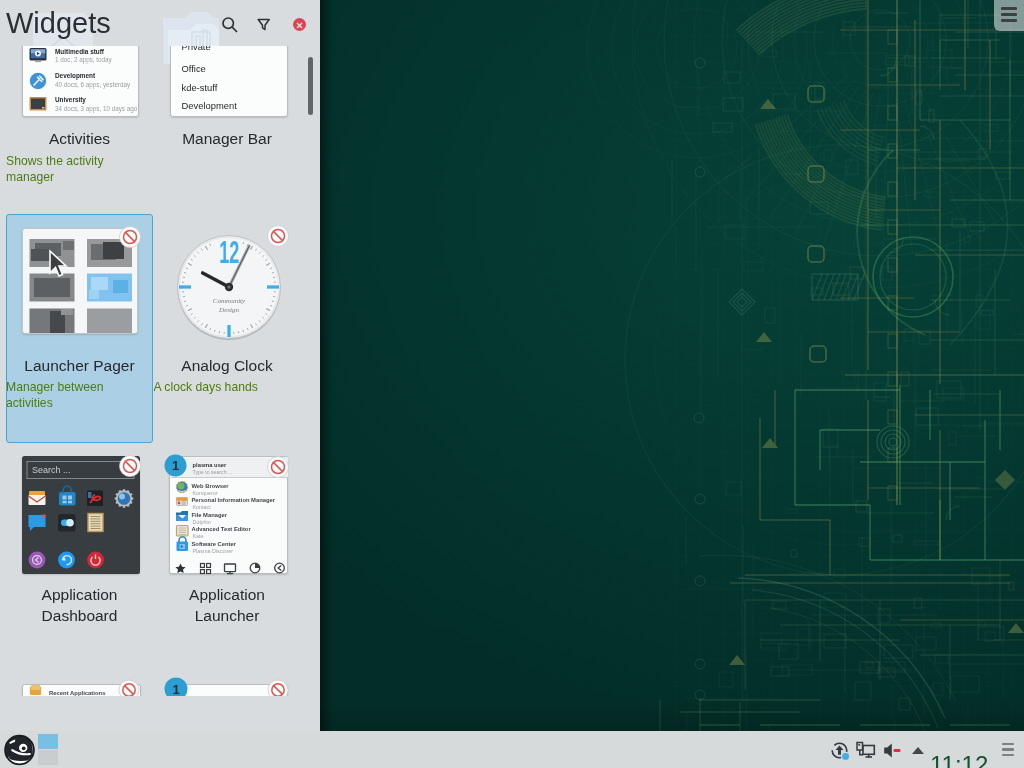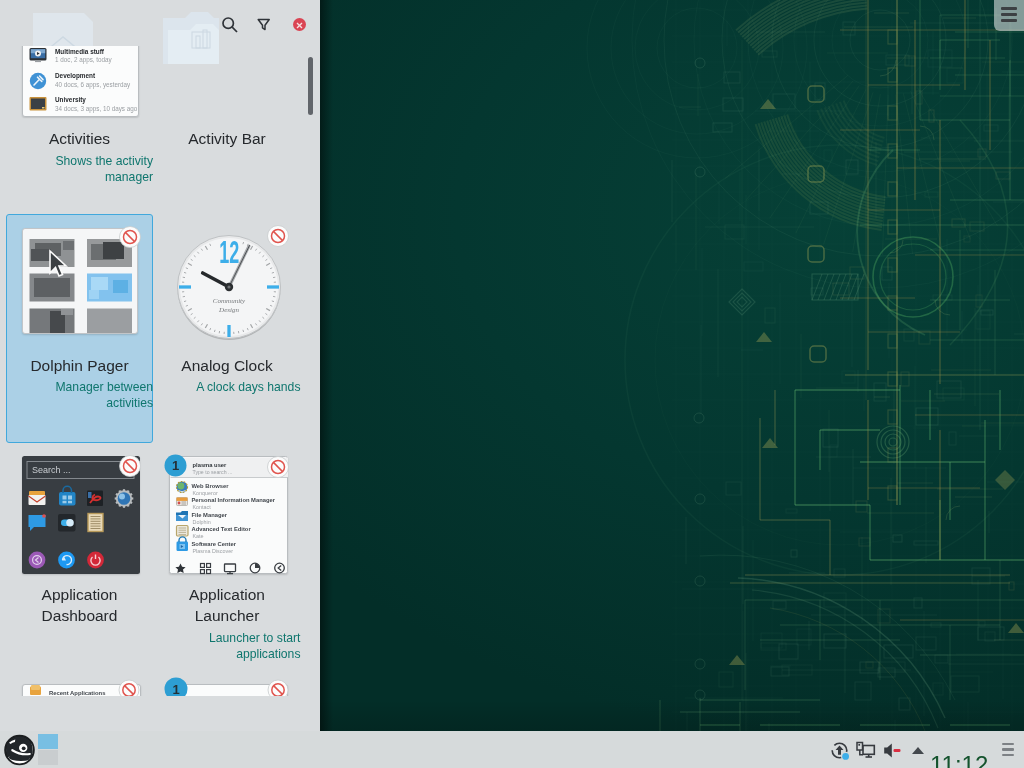--- a/index.html
+++ b/index.html
@@ -9,21 +9,21 @@
 .panel{position:absolute;left:0;top:0;width:320px;height:731px;background:#d9dcde}
 .pov{position:absolute;left:0;top:0;z-index:0}
 .ptitle{position:absolute;left:6px;top:7px;font-size:29px;color:#2b2e32;z-index:2}
 .hic{position:absolute;z-index:3}
 .closebtn{position:absolute;left:292.5px;top:18px;width:13px;height:13px;border-radius:50%;background:#da4453;z-index:3}
 .scrollbar{position:absolute;left:307.5px;top:57px;width:5.5px;height:58px;background:#61656a;border-radius:3px;z-index:4}
 .vp{position:absolute;left:0;top:46px;width:320px;height:649.5px;overflow:hidden;z-index:1}
 .card{position:absolute;background:#fbfcfc;border:1px solid #b9bdc0;border-radius:3px;box-shadow:0 1px 2px rgba(0,0,0,0.14)}
 .hl{position:absolute;left:6px;top:168px;width:147px;height:229px;background:#abd0e6;border:1px solid #41a8dc;border-radius:3px}
 .wname{position:absolute;width:147px;text-align:center;font-size:15.5px;color:#26292d;line-height:21px;z-index:2}
-.wdesc{position:absolute;width:147px;text-align:right;font-size:12.2px;color:#0f766e;line-height:16.4px;z-index:2}
+.wdesc{position:absolute;width:147px;text-align:left;font-size:12.2px;color:#4d7c0f;line-height:16.4px;z-index:2}
 .c1{left:6px}.c2{left:153.5px}
 .acr{position:absolute;left:32px;font-size:6.4px;color:#26292d;white-space:nowrap}
 .acr.t{font-weight:bold}
 .acr.s{color:#9a9ea2;font-size:6.3px}
 .abr{position:absolute;left:11px;font-size:9.4px;color:#26292d;white-space:nowrap}
 .getnew{position:absolute;left:5.5px;top:695.5px;width:309px;height:29.5px;background:linear-gradient(#f6f7f8,#eef0f1);border:1px solid #bcc0c3;border-radius:3px;z-index:6}
 .getnew .txt{position:absolute;left:33px;top:6.5px;font-size:13px;color:#232629}
 .taskbar{position:absolute;left:0;top:731px;width:1024px;height:37px;background:#d6dadb;z-index:10}
 .clock{position:absolute;left:930px;top:20px;width:62px;text-align:left;font-size:24px;color:#14532d}
 </style></head><body>
@@ -496,20 +496,21 @@
 <div class="panel">
     <svg class="pov" width="320" height="731" viewBox="0 0 320 731">
       <path d="M 33 13 L 84 13 L 93 22 L 93 60 L 33 60 Z" fill="#dfe8ef" fill-opacity="0.85"></path>
       <path d="M 52 46 L 63 37 L 74 46 L 63 55 Z" fill="none" stroke="#cdd9e2" stroke-width="1.5"></path>
       <path d="M 163 18 L 185 18 L 191 12 L 208 12 L 214 18 L 219 18 L 219 64 L 163 64 Z" fill="#dce6ee" fill-opacity="0.9"></path>
       <path d="M 168 30 L 190 30 L 196 24 L 213 24 L 219 30 L 219 64 L 168 64 Z" fill="#e4edf3" fill-opacity="0.9"></path>
       <rect x="192" y="32" width="18" height="16" fill="none" stroke="#ccd8e2" stroke-width="1"></rect>
       <rect x="196" y="36" width="4" height="12" fill="none" stroke="#ccd8e2" stroke-width="1"></rect>
       <rect x="203" y="30" width="4" height="18" fill="none" stroke="#ccd8e2" stroke-width="1"></rect>
     </svg>
+    <div class="ptitle">Widgets</div>
     <svg class="hic" style="left:221px;top:16px" width="18" height="18" viewBox="0 0 18 18">
       <circle cx="7.2" cy="7.2" r="5.2" fill="none" stroke="#2f3338" stroke-width="1.7"></circle>
       <line x1="11.2" y1="11.2" x2="16" y2="16" stroke="#2f3338" stroke-width="1.7"></line>
     </svg>
     <svg class="hic" style="left:256px;top:17px" width="16" height="16" viewBox="0 0 16 16">
       <path d="M 2.2 2.5 L 13.2 2.5 L 9 8.3 L 9 12.6 L 6.5 10.9 L 6.5 8.3 Z" fill="none" stroke="#2f3338" stroke-width="1.5" stroke-linejoin="round"></path>
     </svg>
     <div class="closebtn"><svg width="13" height="13" viewBox="0 0 13 13">
         <path d="M 4 4 L 9 9 M 9 4 L 4 9" stroke="#f6dfe1" stroke-width="1.4"></path>
       </svg></div>
@@ -535,23 +536,29 @@
             <rect x="19" y="66" width="2.5" height="1.5" fill="#e8c87a"></rect>
           </g>
         </svg>
         <div class="acr t" style="top:6.6px">Multimedia stuff</div>
         <div class="acr s" style="top:15.2px">1 doc, 2 apps, today</div>
         <div class="acr t" style="top:30.9px">Development</div>
         <div class="acr s" style="top:39.5px">40 docs, 6 apps, yesterday</div>
         <div class="acr t" style="top:55.2px">University</div>
         <div class="acr s" style="top:63.8px">34 docs, 3 apps, 10 days ago</div>
       </div>
+      <div class="card" style="left:169.5px;top:-8px;width:118px;height:79px;clip-path:inset(8px -2px -2px -2px)">
+        <div class="abr" style="top:1.5px">Private</div>
+        <div class="abr" style="top:24.4px">Office</div>
+        <div class="abr" style="top:42.7px">kde-stuff</div>
+        <div class="abr" style="top:61px">Development</div>
+      </div>
       <div class="wname c1" style="top:82px">Activities</div>
       <div class="wdesc c1" style="top:106.5px">Shows the activity<br>manager</div>
-      <div class="wname c2" style="top:82px">Activity Bar</div>
+      <div class="wname c2" style="top:82px">Manager Bar</div>
       <div class="hl"></div>
       <div class="card" style="left:22px;top:182px;width:115.5px;height:105.5px;background:#f5f6f7;border-color:#c2c5c8;overflow:hidden;box-shadow:0 1px 2px rgba(0,0,0,0.15)">
         <svg width="115.5" height="105.5" viewBox="0 0 115.5 105.5" style="position:absolute;left:0;top:0">
           <rect x="6.5" y="10" width="45" height="28" fill="#8f9294"></rect>
           <rect x="12" y="14" width="26" height="13" fill="#5e6163"></rect>
           <rect x="8" y="20" width="20" height="12" fill="#505356"></rect>
           <rect x="40" y="12" width="11" height="9" fill="#6d7073"></rect>
           <rect x="64" y="10" width="45" height="28" fill="#97999b"></rect>
           <rect x="68" y="15" width="25" height="16" fill="#6b6e70"></rect>
           <rect x="80" y="13" width="21" height="17" fill="#3e4144"></rect>
@@ -570,21 +577,21 @@
       <svg width="24" height="32" viewBox="0 0 24 32" style="position:absolute;left:46px;top:202.5px;z-index:5">
         <path d="M 4 2 L 4 24 L 9.5 18.5 L 13 27 L 16.5 25.5 L 13 17 L 20 17 Z" fill="#3c4043" stroke="#fbfbfb" stroke-width="1.6"></path>
       </svg>
       <svg style="position:absolute;left:118px;top:178.5px;z-index:4" width="24" height="24" viewBox="0 0 24 24">
         <g>
           <circle cx="12" cy="12" r="10.5" fill="#fcfcfc" stroke="#c8cbcd" stroke-width="0.8"></circle>
           <circle cx="12" cy="12" r="6.5" fill="none" stroke="#e0544e" stroke-width="1.5"></circle>
           <line x1="7.4" y1="7.4" x2="16.6" y2="16.6" stroke="#e0544e" stroke-width="1.5"></line>
         </g>
       </svg>
-      <div class="wname c1" style="top:309px">Dolphin Pager</div>
+      <div class="wname c1" style="top:309px">Launcher Pager</div>
       <div class="wdesc c1" style="top:332.5px">Manager between activities</div>
       <svg style="position:absolute;left:169px;top:180.5px" width="120" height="120" viewBox="0 0 120 120">
         <circle cx="60" cy="61.5" r="51.5" fill="#000" fill-opacity="0.18"></circle>
         <circle cx="60" cy="60" r="51.5" fill="#e8e9ea"></circle>
         <circle cx="60" cy="60" r="51.5" fill="none" stroke="#bfc2c4" stroke-width="1"></circle>
         <circle cx="60" cy="60" r="49.0" fill="#f4f5f6"></circle>
         <line x1="73.9" y1="17.2" x2="74.6" y2="15.0" stroke="#6f7275" stroke-width="0.9" stroke-opacity="0.62"></line>
         <line x1="78.3" y1="18.9" x2="79.2" y2="16.8" stroke="#6f7275" stroke-width="0.9" stroke-opacity="0.62"></line>
         <line x1="81.5" y1="22.8" x2="83.6" y2="19.0" stroke="#6f7275" stroke-width="1.2" stroke-opacity="0.62"></line>
         <line x1="86.5" y1="23.6" x2="87.8" y2="21.7" stroke="#6f7275" stroke-width="0.9" stroke-opacity="0.62"></line>
@@ -813,21 +820,20 @@
       </svg>
       <svg style="position:absolute;left:265.5px;top:408.5px;z-index:4" width="24" height="24" viewBox="0 0 24 24">
         <g>
           <circle cx="12" cy="12" r="10.5" fill="#fcfcfc" stroke="#c8cbcd" stroke-width="0.8"></circle>
           <circle cx="12" cy="12" r="6.5" fill="none" stroke="#e0544e" stroke-width="1.5"></circle>
           <line x1="7.4" y1="7.4" x2="16.6" y2="16.6" stroke="#e0544e" stroke-width="1.5"></line>
         </g>
       </svg>
       <div class="wname c1" style="top:537.5px">Application<br>Dashboard</div>
       <div class="wname c2" style="top:537.5px">Application<br>Launcher</div>
-      <div class="wdesc c2" style="top:583.5px">Launcher to start<br>applications</div>
       <div class="card" style="left:21.5px;top:637.5px;width:119px;height:40px">
         <svg width="119" height="14" viewBox="0 0 119 14" style="position:absolute;left:0;top:0">
           <rect x="7" y="1.5" width="11" height="8.5" rx="1" fill="#e8a33d"></rect>
           <rect x="8" y="0" width="9" height="5" rx="1" fill="#f0c06a"></rect>
           <text x="26" y="9.5" font-family="Liberation Sans, sans-serif" font-size="5.9" font-weight="bold" fill="#41464c">Recent Applications</text>
         </svg>
       </div>
       <svg style="position:absolute;left:117px;top:631.5px;z-index:4" width="24" height="24" viewBox="0 0 24 24">
         <g>
           <circle cx="12" cy="12" r="10" fill="#fcfcfc" stroke="#c8cbcd" stroke-width="0.8"></circle>

